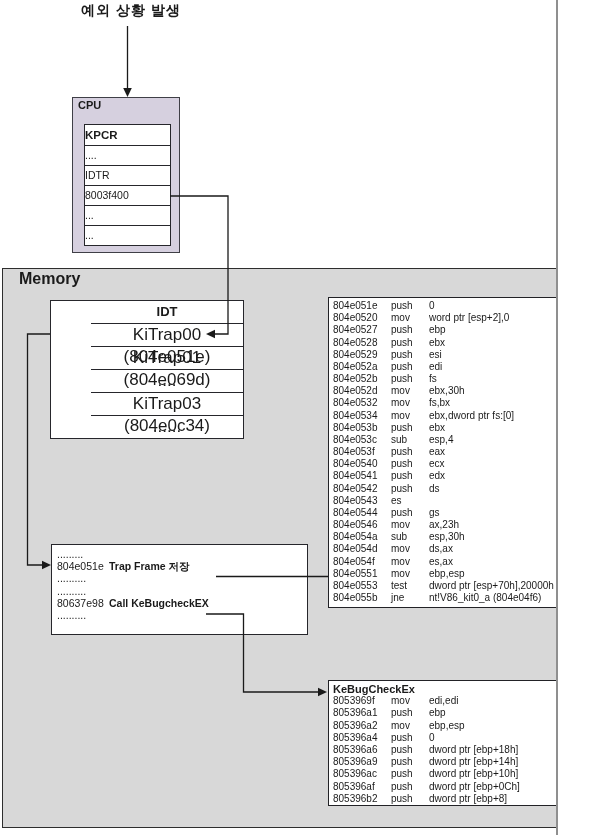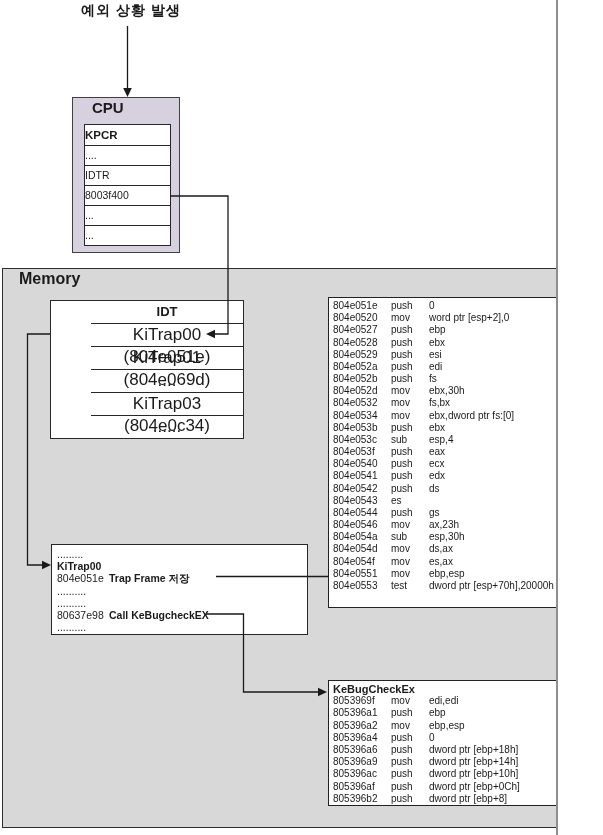--- a/index.html
+++ b/index.html
@@ -6,21 +6,21 @@
   #canvas{
     position:relative;width:558px;height:835px;background:#ffffff;overflow:hidden;
     font-family:"Liberation Sans","DejaVu Sans",sans-serif;color:#1a1a1a;
   }
   .edge-right{position:absolute;right:0;top:0;width:2px;height:835px;background:#8f8f8f;}
   .diagram-title{position:absolute;left:70px;top:2px;width:122px;text-align:center;
     font-size:14px;font-weight:bold;letter-spacing:1px;}
   
   .cpu-box{position:absolute;left:72px;top:97px;width:106px;height:154px;
     background:#d6d0df;border:1.5px solid #3f3f46;}
-  .cpu-label{position:absolute;left:19px;top:1px;font-size:15px;font-weight:bold;}
+  .cpu-label{position:absolute;left:5px;top:1px;font-size:11px;font-weight:bold;}
   .cpu-table{position:absolute;left:84px;top:124px;width:85px;background:#ffffff;
     border:1px solid #26262b;}
   .cpu-table .tcell{height:19px;line-height:19px;text-align:left;font-size:10.5px;
     border-top:1px solid #26262b;}
   .cpu-table .tcell:first-child{border-top:none;font-weight:bold;font-size:11.5px;height:20px;line-height:20px;}
   
   .memory-box{position:absolute;left:2px;top:268px;width:594px;height:560px;
     background:#d8d8d8;border:1.5px solid #2e2e2e;box-sizing:border-box;}
   .memory-label{position:absolute;left:6px;top:270px;font-size:16px;font-weight:bold;padding-left:13px;}
   
@@ -79,23 +79,20 @@
         <div class="tcell">KiTrap03 (804e0c34)</div>
         <div class="tcell">......</div>
       </div>
   </div>
 
   <div class="kitrap-box">
       <div class="kl-line">
         <span class="kl-text">.........</span>
       </div>
       <div class="kl-line">
-        <span class="kl-text b">KiTrap00</span>
-      </div>
-      <div class="kl-line">
         <span class="kl-addr">804e051e</span>
         <span class="kl-text b">Trap Frame 저장</span>
       </div>
       <div class="kl-line">
         <span class="kl-text">..........</span>
       </div>
       <div class="kl-line">
         <span class="kl-text">..........</span>
       </div>
       <div class="kl-line">
@@ -220,20 +217,25 @@
       </div>
       <div class="asm-row">
         <span class="asm-addr">804e0551</span>
         <span class="asm-mn">mov</span>
         <span class="asm-op">ebp,esp</span>
       </div>
       <div class="asm-row">
         <span class="asm-addr">804e0553</span>
         <span class="asm-mn">test</span>
         <span class="asm-op">dword ptr [esp+70h],20000h</span>
+      </div>
+      <div class="asm-row">
+        <span class="asm-addr">804e055b</span>
+        <span class="asm-mn">jne</span>
+        <span class="asm-op">nt!V86_kit0_a (804e04f6)</span>
       </div>
     </div>
 
   <div class="asm-box asm2">
     <div class="asm-header">KeBugCheckEx</div>
     <div>
         <div class="asm-row">
           <span class="asm-addr">8053969f</span>
           <span class="asm-mn">mov</span>
           <span class="asm-op">edi,edi</span>

